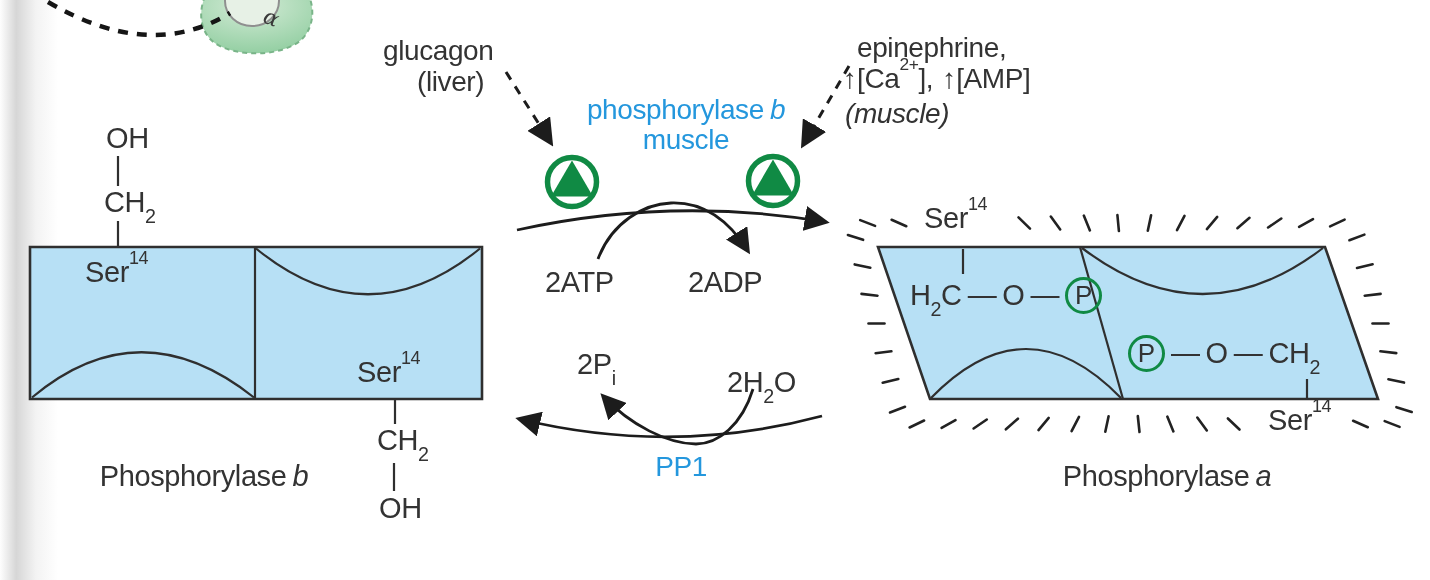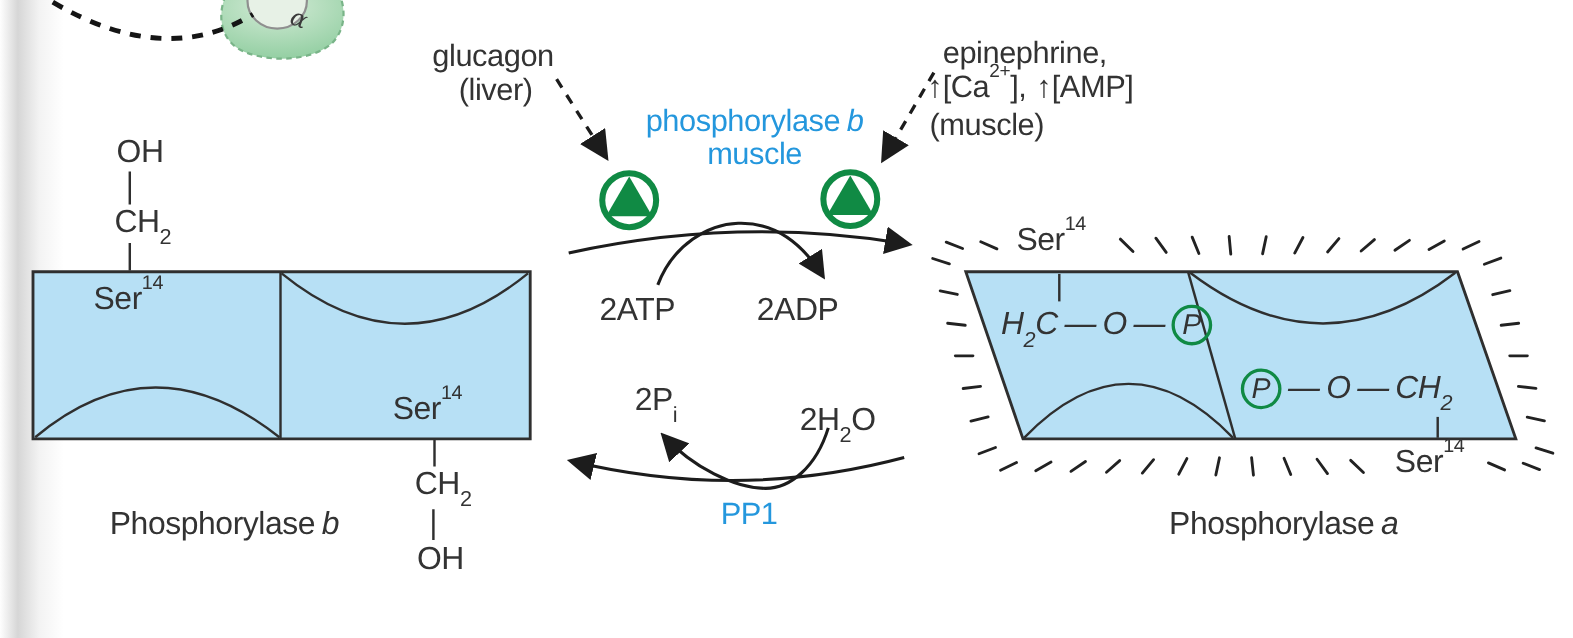--- a/index.html
+++ b/index.html
@@ -13,21 +13,21 @@
     background:linear-gradient(90deg,#fefefe 0%,#d6d6d6 28%,#f3f3f3 62%,#ffffff 100%);}
   svg{position:absolute;left:0;top:0;}
   .t{position:absolute;font-size:29px;line-height:1.08;letter-spacing:-0.4px;white-space:nowrap;}
   .small{font-size:28px;}
   .blue{color:var(--blue);}
   .ctr{text-align:center;}
   sub{font-size:0.68em;position:relative;top:0.22em;line-height:0;}
   sup{font-size:0.62em;position:relative;top:-0.42em;line-height:0;}
   i{margin-left:6px;}
   .badge{background:var(--hl);padding:3px 10px 7px 10px;display:inline-block;}
-  .row{display:flex;align-items:center;gap:6px;font-style:italic;}
+  .row{display:flex;align-items:center;gap:6px;}
   .pcirc{display:inline-flex;align-items:center;justify-content:center;
     width:37px;height:37px;border:3.5px solid var(--green);border-radius:50%;
     box-sizing:border-box;font-size:26px;letter-spacing:0;}
   .up{font-weight:700;letter-spacing:0;}
   .sp{margin-right:9px;}
   .alpha{font-family:"DejaVu Serif",serif;font-style:italic;font-size:22px;
     transform:rotate(22deg);color:#3a3a3a;}
 </style>
 </head>
 <body>
@@ -126,33 +126,33 @@
       <polygon points="572,160.5 551,196.5 593,196.5" style="fill:var(--green)"></polygon>
     </g>
     <g>
       <circle cx="773" cy="181" r="24.5" fill="#ffffff" style="stroke:var(--green);stroke-width:5.5"></circle>
       <polygon points="773,159.5 752,195.5 794,195.5" style="fill:var(--green)"></polygon>
     </g>
   </svg>
 
   <div class="t alpha" style="left:264px;top:6px;">α</div>
 
-  <div class="t small" style="left:393px;top:36px;">glucagon</div>
+  <div class="t small" style="left:383px;top:36px;">glucagon</div>
   <div class="t small" style="left:393px;top:67px;margin-left:24px;">(liver)</div>
 
   <div class="t small blue ctr" style="left:550px;top:95px;width:272px;">
     <div><span>phosphorylase</span><i>b</i></div>
     <div>muscle</div>
   </div>
 
   <div class="t small" style="left:845px;top:33px;margin-left:12px;">epinephrine,</div>
   <div class="t small" style="left:843px;top:64px;">
     <span class="up">↑</span><span>[Ca</span><sup>2+</sup><span class="sp">],</span><span class="up">↑</span><span>[AMP]</span>
   </div>
-  <div class="t small" style="left:845px;top:99px;">(muscle)</div>
+  <div class="t small" style="left:845px;top:99px;font-style:italic;">(muscle)</div>
 
   <div class="t" style="left:545px;top:267px;">2ATP</div>
   <div class="t" style="left:688px;top:267px;">2ADP</div>
   <div class="t" style="left:577px;top:349px;"><span>2P</span><sub>i</sub></div>
   <div class="t" style="left:727px;top:367px;"><span>2H</span><sub>2</sub><span>O</span></div>
   <div class="t small blue ctr" style="left:650px;top:452px;width:62px;">PP1</div>
 
   <div class="t" style="left:106px;top:123px;">OH</div>
   <div class="t" style="left:104px;top:187px;"><span>CH</span><sub>2</sub></div>
   <div class="t" style="left:85px;top:257px;"><span>Ser</span><sup>14</sup></div>

